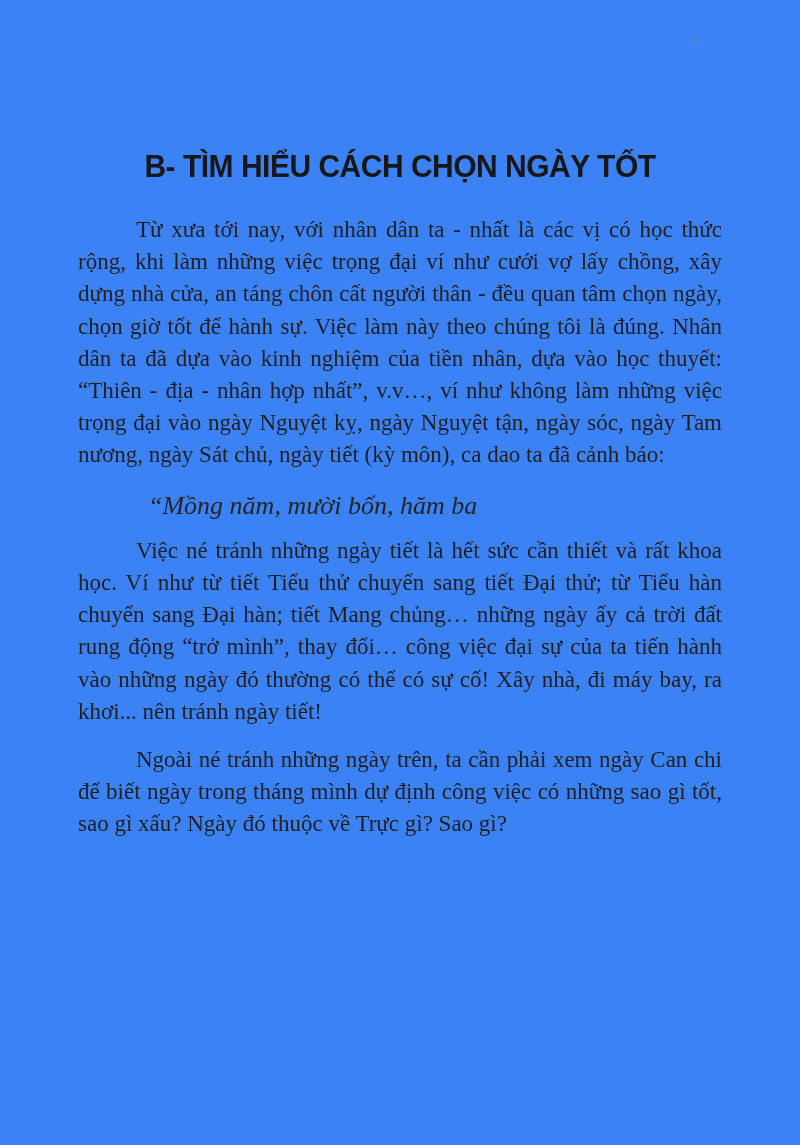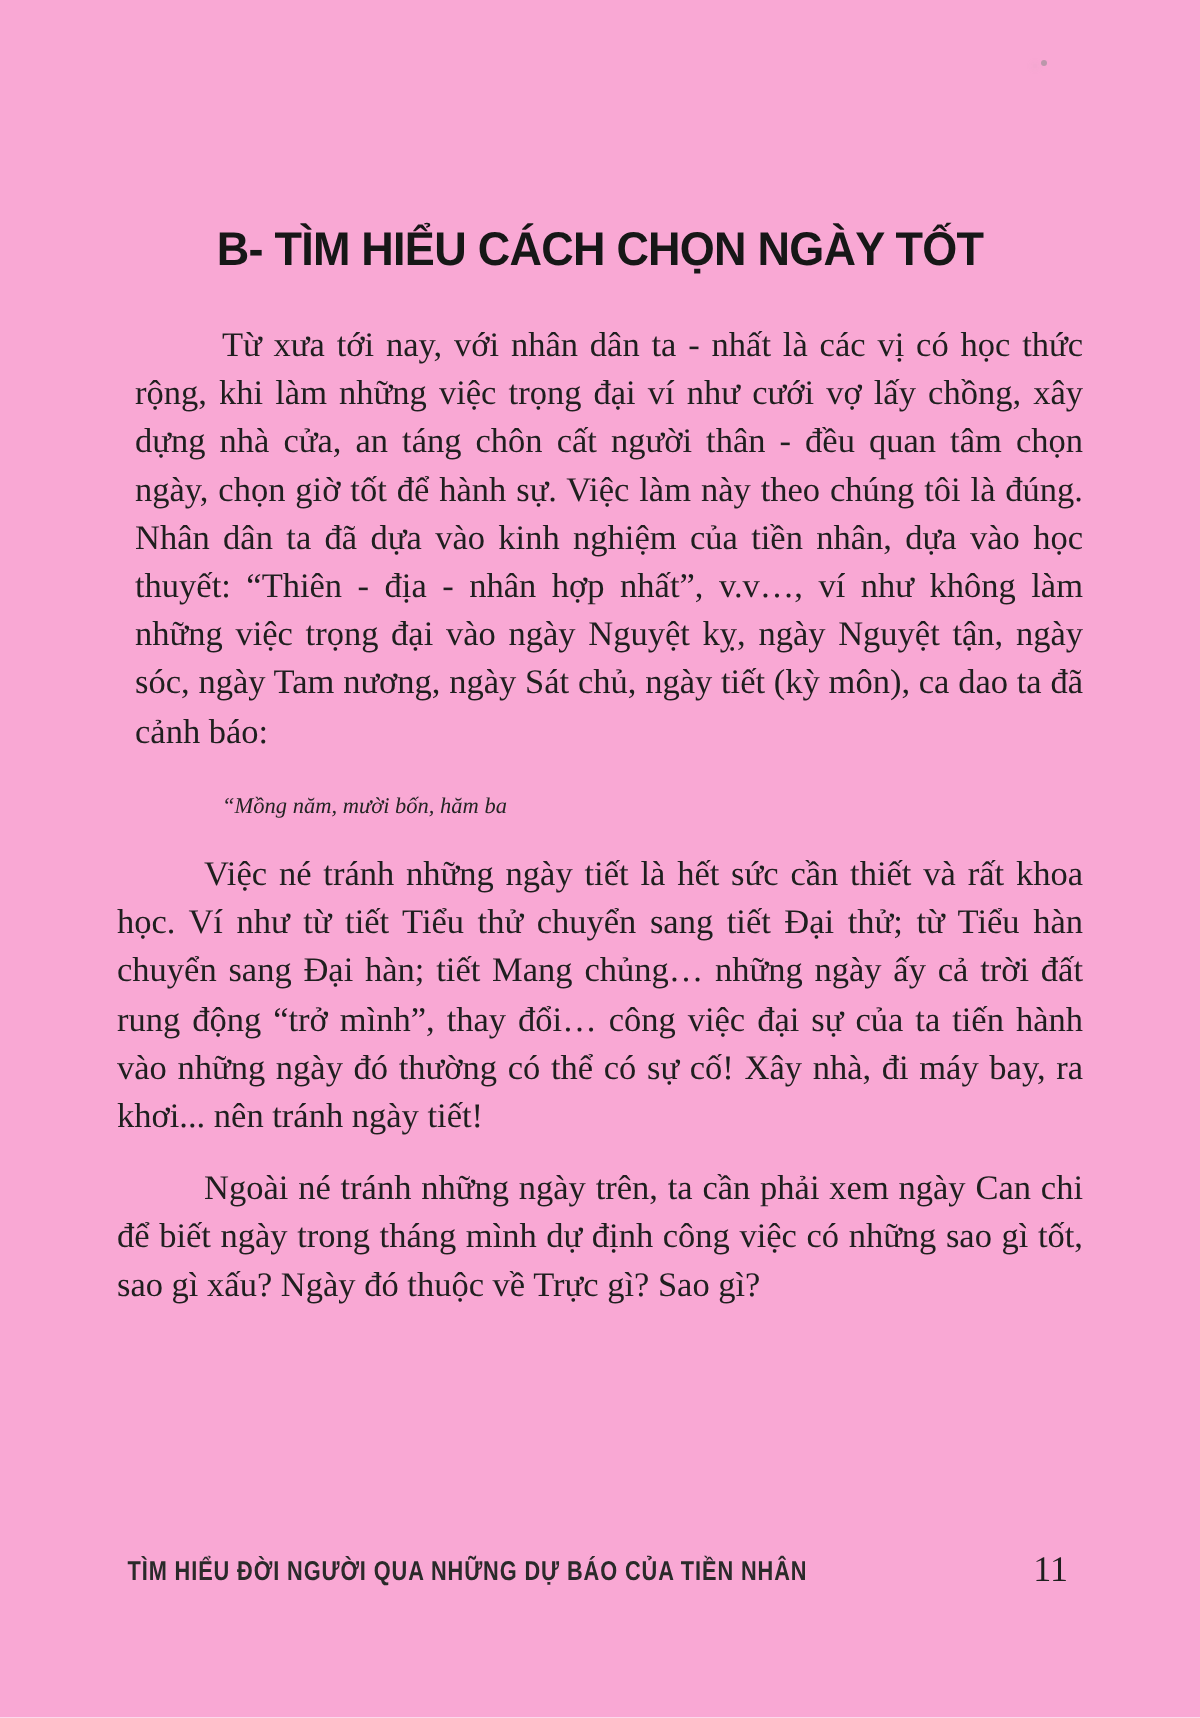--- a/index.html
+++ b/index.html
@@ -5,21 +5,21 @@
   html, body {
     margin: 0;
     padding: 0;
     background: #ffffff;
   }
   .page {
     position: relative;
     width: 800px;
     height: 1145px;
     margin: 0 auto;
-    background: #f9a8d4;
+    background: #3b82f6;
     color: #1f1f1f;
     overflow: hidden;
     font-family: "Liberation Serif", serif;
   }
   .scan-speck {
     position: absolute;
     left: 694px;
     top: 40px;
     width: 4px;
     height: 4px;
@@ -42,29 +42,29 @@
     margin: 0 78px;
   }
   .para {
     margin: 0;
     font-size: 23px;
     line-height: 32.2px;
     text-align: justify;
     text-indent: 58px;
     color: #1f1f1f;
   }
-  .para-1 { margin-top: 30px; margin-left: 12px; }
+  .para-1 { margin-top: 30px; }
   .para-2 { }
   .para-3 { margin-top: 16px; }
   .quote {
     margin: 18px 0 0 70px;
   }
   .quote-line {
     margin: 0 0 13px 0;
-    font-size: 15px;
+    font-size: 26px;
     line-height: 32.2px;
     font-style: italic;
     color: #242424;
   }
   .footer {
     position: absolute;
     left: 85px;
     right: 88px;
     top: 1034px;
     display: flex;
@@ -103,18 +103,14 @@
     <div class="quote">
       <p class="quote-line">“Mồng năm, mười bốn, hăm ba</p>
     </div>
 
     <p class="para para-2">Việc né tránh những ngày tiết là hết sức cần thiết và rất khoa học. Ví như từ tiết Tiểu thử chuyển sang tiết Đại thử; từ Tiểu hàn chuyển sang Đại hàn; tiết Mang chủng… những ngày ấy cả trời đất rung động “trở mình”, thay đổi… công việc đại sự của ta tiến hành vào những ngày đó thường có thể có sự cố! Xây nhà, đi máy bay, ra khơi... nên tránh ngày tiết!</p>
 
     <p class="para para-3">Ngoài né tránh những ngày trên, ta cần phải xem ngày Can chi để biết ngày trong tháng mình dự định công việc có những sao gì tốt, sao gì xấu? Ngày đó thuộc về Trực gì? Sao gì?</p>
 
   </div>
 
-  <div class="footer">
-    <span class="running-title">TÌM HIỂU ĐỜI NGƯỜI QUA NHỮNG DỰ BÁO CỦA TIỀN NHÂN</span>
-    <span class="page-number">11</span>
-  </div>
 
 </div>
 
 </body></html>

